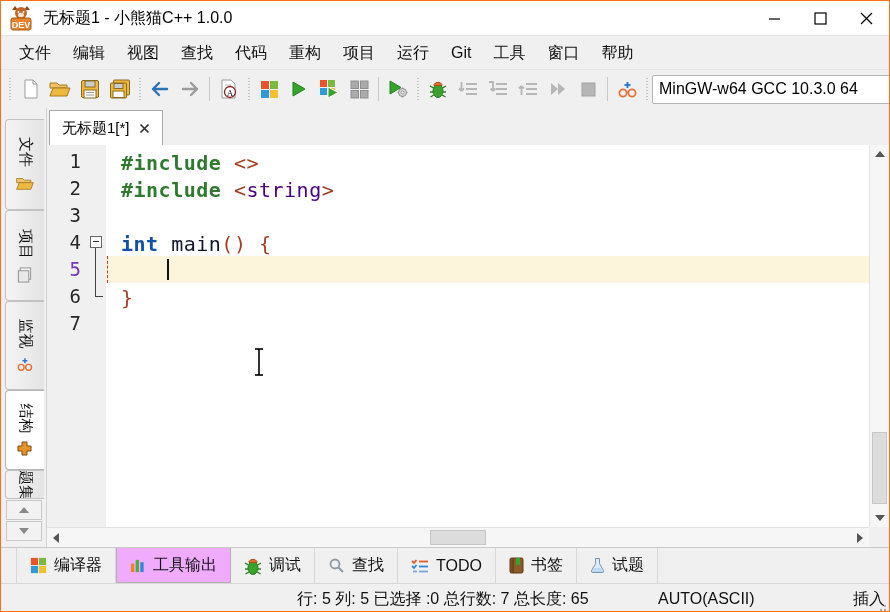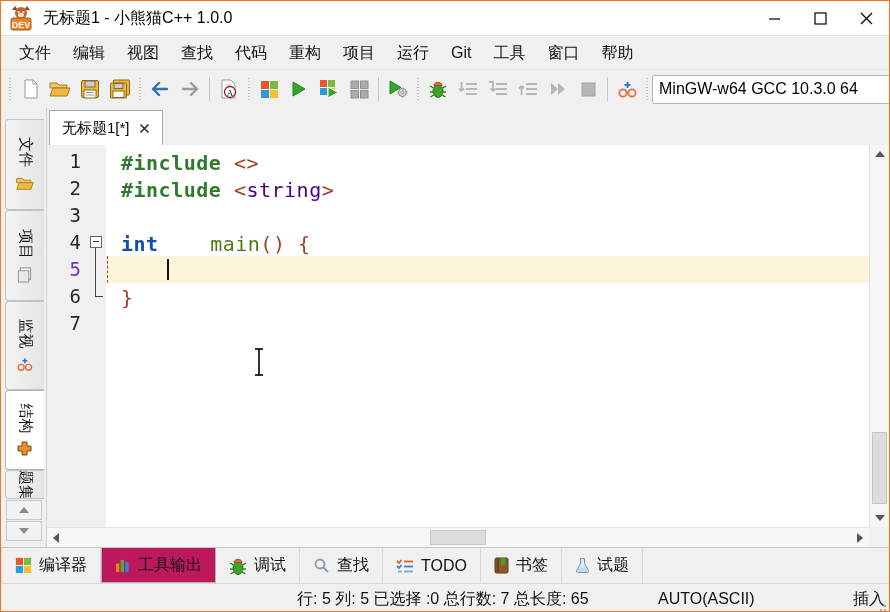--- a/index.html
+++ b/index.html
@@ -76,25 +76,25 @@
   .vscroll{position:absolute;right:0;top:37px;bottom:20px;width:20px;background:#f6f6f6;border-left:1px solid #e2e2e2;box-sizing:border-box;}
   .vs-btn{position:absolute;left:0;right:0;height:18px;display:flex;align-items:center;justify-content:center;}
   .vs-up{top:0;} .vs-down{bottom:0;}
   .vs-thumb{position:absolute;left:2px;right:2px;top:287px;height:70px;background:#dcdcdc;border:1px solid #c6c6c6;}
   .hscroll{position:absolute;left:46px;right:20px;bottom:0;height:20px;background:#f6f6f6;border-top:1px solid #e2e2e2;box-sizing:border-box;}
   .hs-btn{position:absolute;top:0;bottom:0;width:18px;display:flex;align-items:center;justify-content:center;}
   .hs-left{left:0;} .hs-right{right:0;}
   .hs-thumb{position:absolute;top:2px;bottom:2px;left:383px;width:54px;background:#dcdcdc;border:1px solid #c6c6c6;}
   .scroll-corner{position:absolute;right:0;bottom:0;width:20px;height:20px;background:#F0F0F0;}
   
-  .bottombar{height:35px;background:#F0F0F0;border-top:1px solid #c9c9c9;display:flex;align-items:stretch;padding-left:0;}
+  .bottombar{height:35px;background:#F0F0F0;border-top:1px solid #c9c9c9;display:flex;align-items:stretch;padding-left:15px;}
   .btab{display:flex;align-items:center;gap:7px;padding:0 13px;font-size:16px;color:#111;
         border-right:1px solid #d8d8d8;}
   .btab:first-child{border-left:1px solid #d8d8d8;}
-  .btab.active{background:#be185d;border:1px solid #b2b2b2;border-top:none;}
+  .btab.active{background:#f0abfc;border:1px solid #b2b2b2;border-top:none;}
   .btab .b-icon{display:flex;}
   
   .statusbar{height:30px;position:relative;border-top:1px solid #d8d8d8;font-size:16px;color:#111;}
   .sb-item{position:absolute;top:50%;transform:translateY(-50%);white-space:nowrap;}
   .sb-line{left:296px;} .sb-enc{left:657px;} .sb-ins{left:852px;}
   .resize-grip{position:absolute;right:2px;bottom:2px;width:10px;height:10px;
     background:
       radial-gradient(circle at 8px 8px,#aaa 1px,transparent 1.4px),
       radial-gradient(circle at 8px 4px,#aaa 1px,transparent 1.4px),
       radial-gradient(circle at 4px 8px,#aaa 1px,transparent 1.4px);}
@@ -421,21 +421,21 @@
           <div class="ed-line">
             <div class="ln">3</div>
             <div class="fold"></div>
             <div class="code"></div>
           </div>
           <div class="ed-line fold-start">
             <div class="ln">4</div>
             <div class="fold">
               <div class="fold-box"></div>
             </div>
-            <div class="code"><span style="color: rgb(17, 82, 168); font-weight: bold;">int</span><span style="color: rgb(0, 0, 0);"> </span><span style="color: #4d7c0f; margin-left: 39px;">main</span><span style="color: rgb(163, 62, 34);">()</span><span style="color: rgb(0, 0, 0);"> </span><span style="color: rgb(163, 62, 34);">{</span></div>
+            <div class="code"><span style="color: rgb(17, 82, 168); font-weight: bold;">int</span><span style="color: rgb(0, 0, 0);"> </span><span style="color: #0f172a;">main</span><span style="color: rgb(163, 62, 34);">()</span><span style="color: rgb(0, 0, 0);"> </span><span style="color: rgb(163, 62, 34);">{</span></div>
           </div>
           <div class="ed-line current fold-mid">
             <div class="ln">5</div>
             <div class="fold"></div>
             <div class="code"><span class="caret"></span></div>
           </div>
           <div class="ed-line fold-end">
             <div class="ln">6</div>
             <div class="fold"></div>
             <div class="code"><span style="color: rgb(163, 62, 34);">}</span></div>

